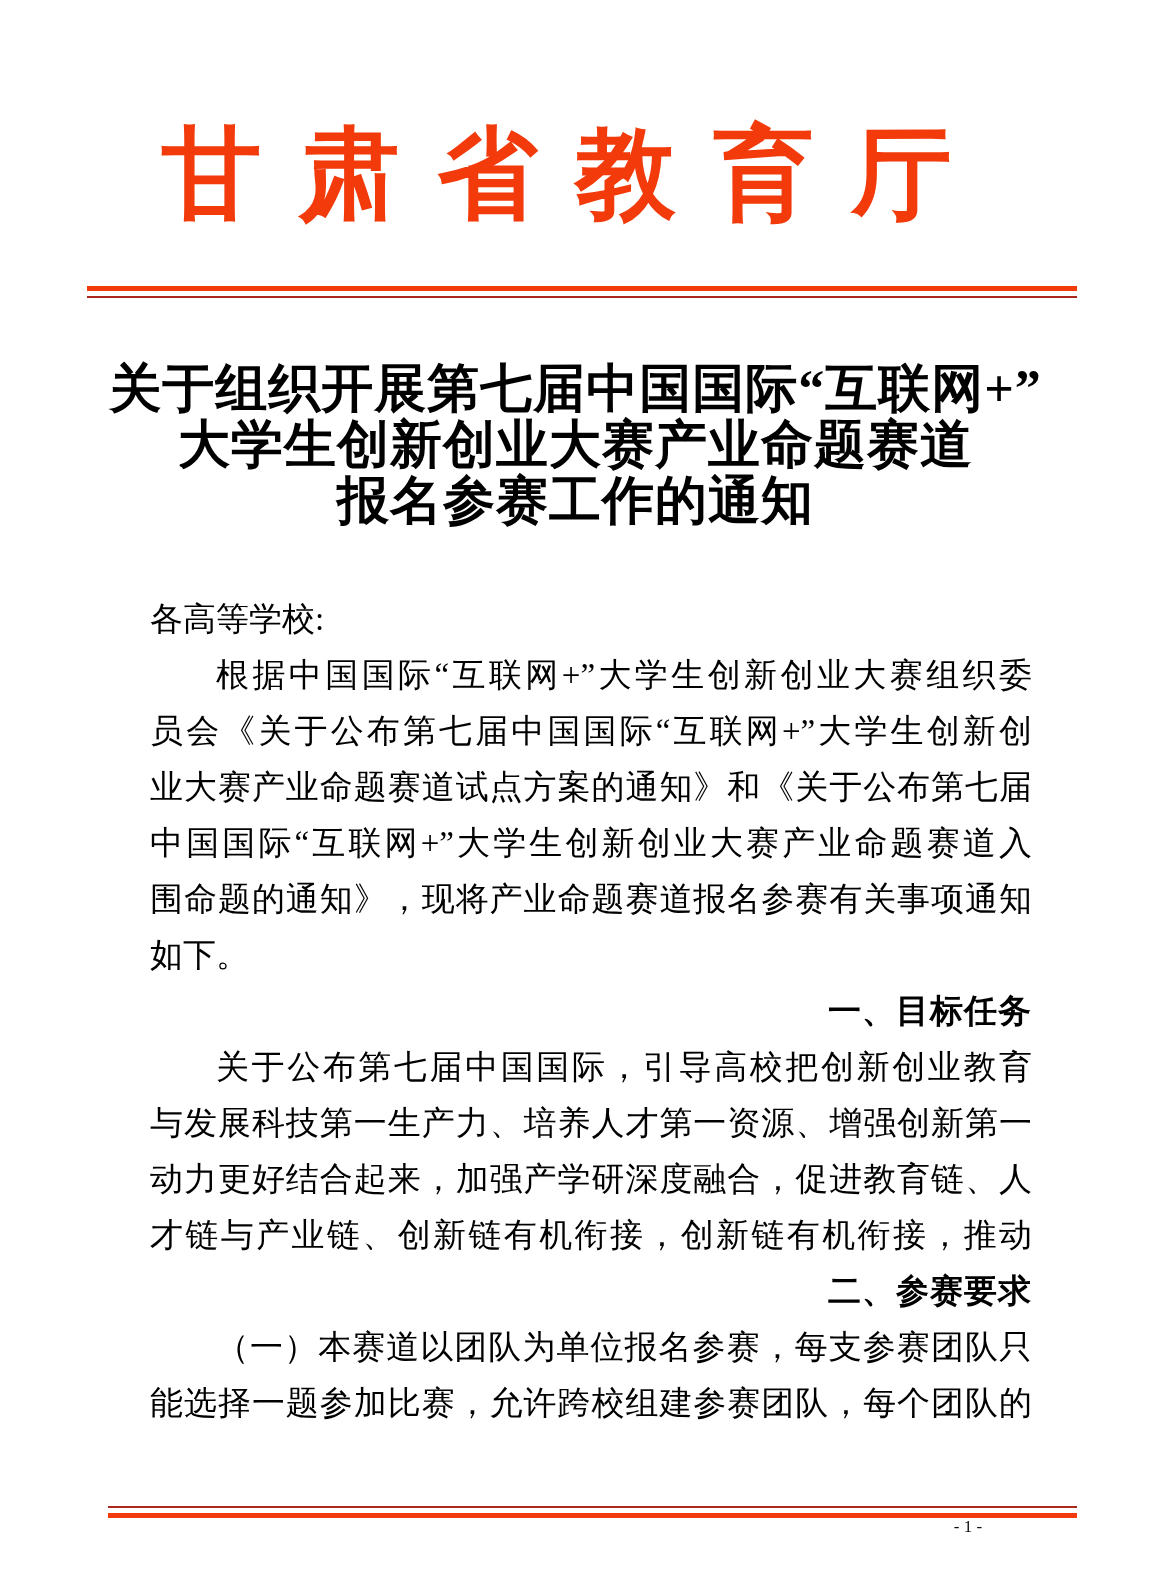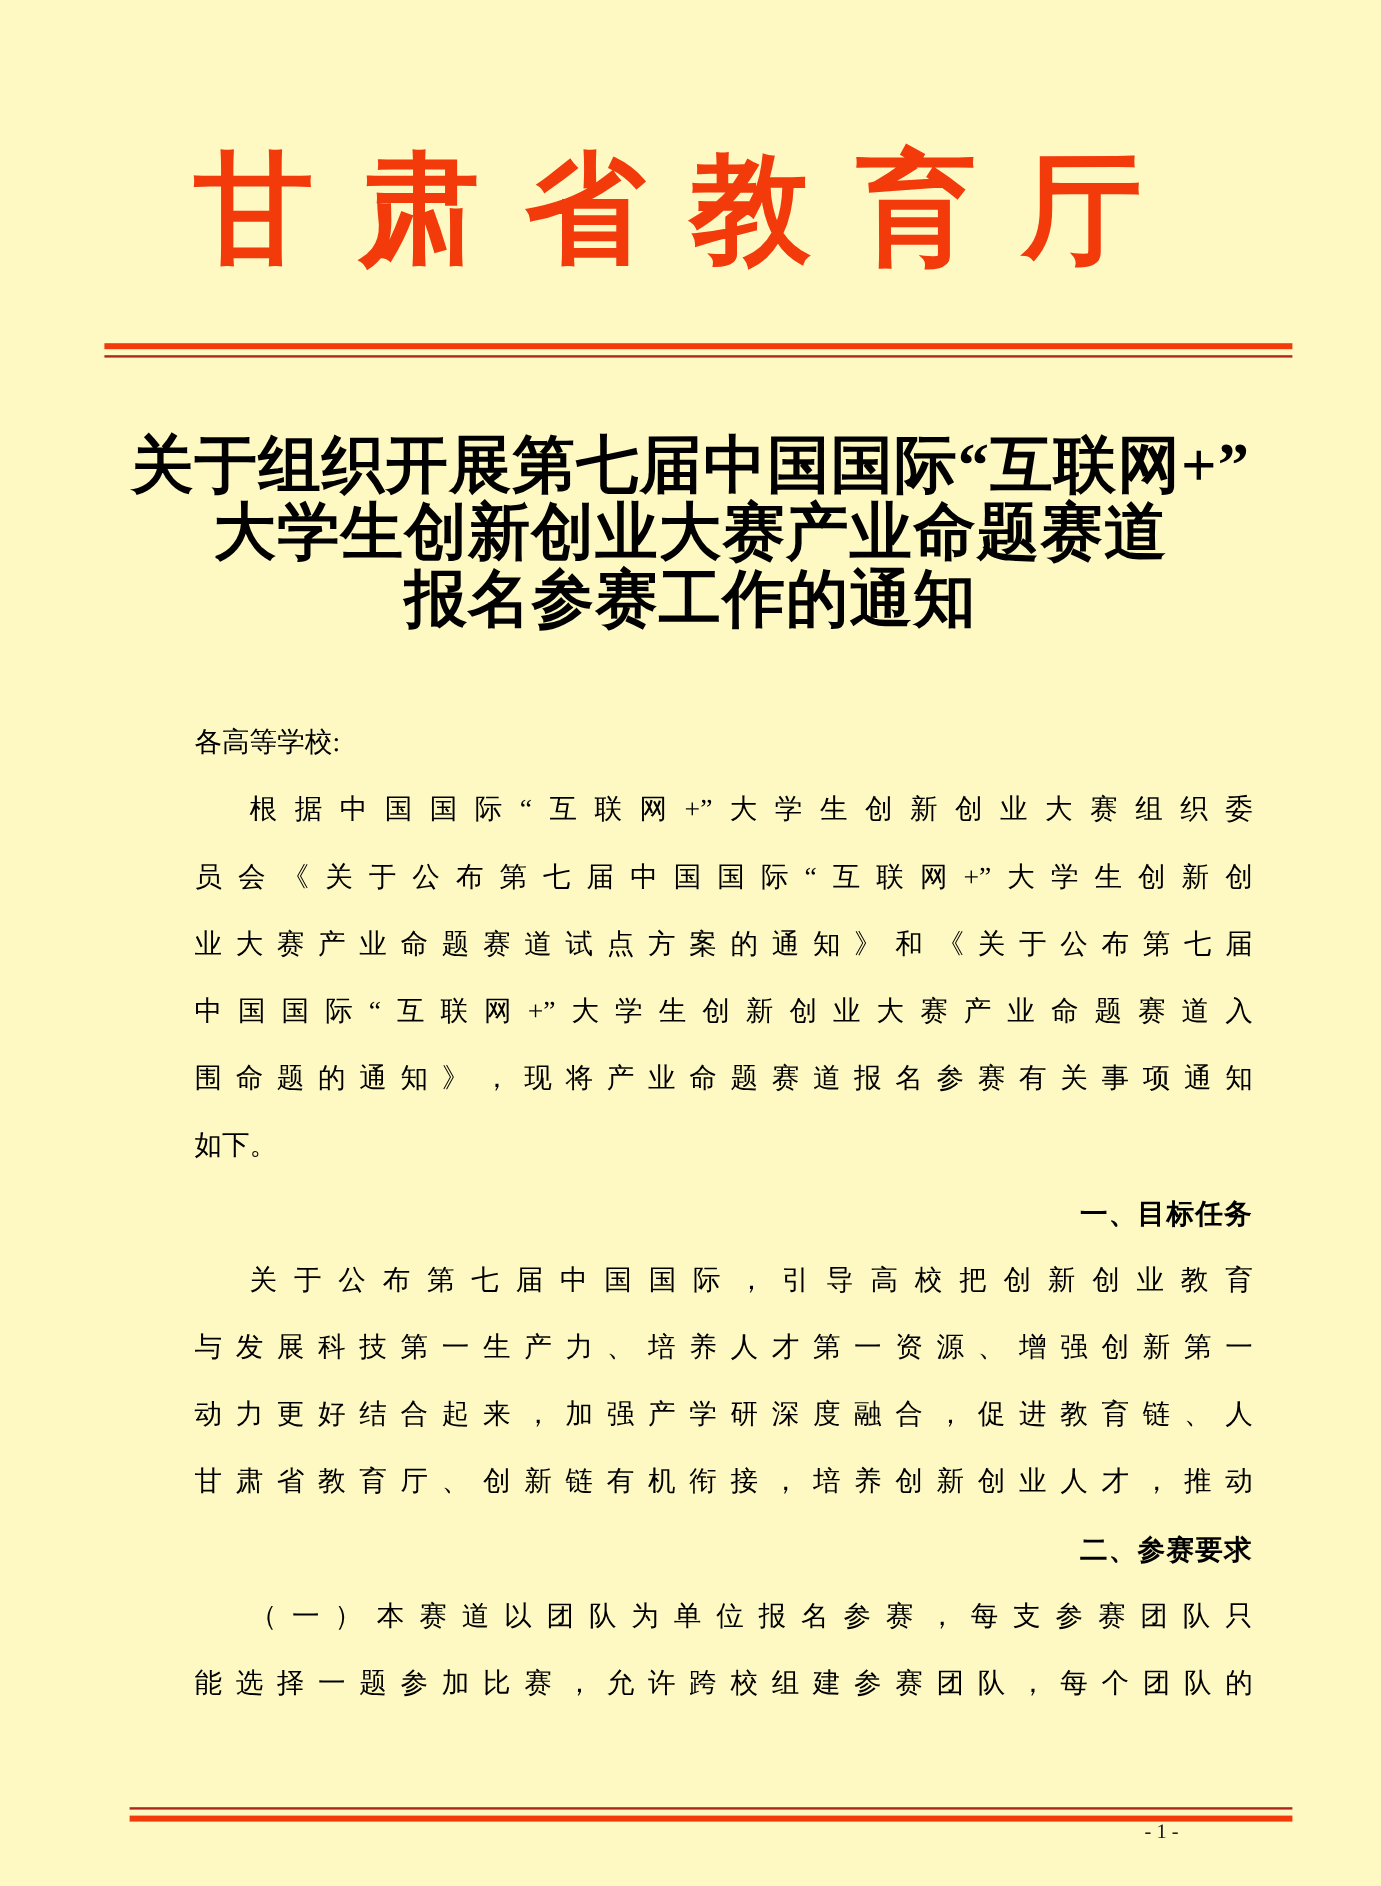--- a/index.html
+++ b/index.html
@@ -1,21 +1,21 @@
 <!DOCTYPE html>
 <html><head>
 <meta charset="utf-8">
 <style>
   html, body { margin: 0; padding: 0; background: #e9e9e9; }
   .page {
     position: relative;
     width: 1151px;
     height: 1572px;
     margin: 0 auto;
-    background: #fef9c3;
+    background: #ffffff;
     overflow: hidden;
     font-family: "Liberation Serif", serif;
     color: #000;
   }
   
   .agency-name {
     position: absolute;
     top: 110px;
     left: 0;
     right: 0;
@@ -41,23 +41,23 @@
     text-align: center;
     font-size: 52px;
     line-height: 56px;
     font-weight: bold;
     letter-spacing: 1px;
   }
   
   .body-block {
     position: absolute;
     top: 591px;
-    left: 162px;
+    left: 150px;
     width: 882px;
-    font-size: 23px;
+    font-size: 33px;
     line-height: 56px;
   }
   .line { height: 56px; white-space: nowrap; }
   .stretch {
     white-space: normal;
     text-align: justify;
     text-align-last: justify;
     text-justify: inter-character;
   }
   .indent { text-indent: 2em; }
@@ -105,21 +105,21 @@
     <div class="line stretch">业大赛产业命题赛道试点方案的通知》和《关于公布第七届</div>
     <div class="line stretch">中国国际“互联网+”大学生创新创业大赛产业命题赛道入</div>
     <div class="line stretch">围命题的通知》，现将产业命题赛道报名参赛有关事项通知</div>
     <div class="line">如下。</div>
 
     <div class="line heading">一、目标任务</div>
 
     <div class="line stretch indent">关于公布第七届中国国际，引导高校把创新创业教育</div>
     <div class="line stretch">与发展科技第一生产力、培养人才第一资源、增强创新第一</div>
     <div class="line stretch">动力更好结合起来，加强产学研深度融合，促进教育链、人</div>
-    <div class="line stretch">甘肃省教育厅、创新链有机衔接，培养创新创业人才，推动</div>
+    <div class="line stretch">才链与产业链、创新链有机衔接，创新链有机衔接，推动</div>
 
     <div class="line heading">二、参赛要求</div>
 
     <div class="line stretch indent">（一）本赛道以团队为单位报名参赛，每支参赛团队只</div>
     <div class="line stretch">能选择一题参加比赛，允许跨校组建参赛团队，每个团队的</div>
   </div>
 
   <div class="rule rule-foot-thin"></div>
   <div class="rule rule-foot-thick"></div>
 

